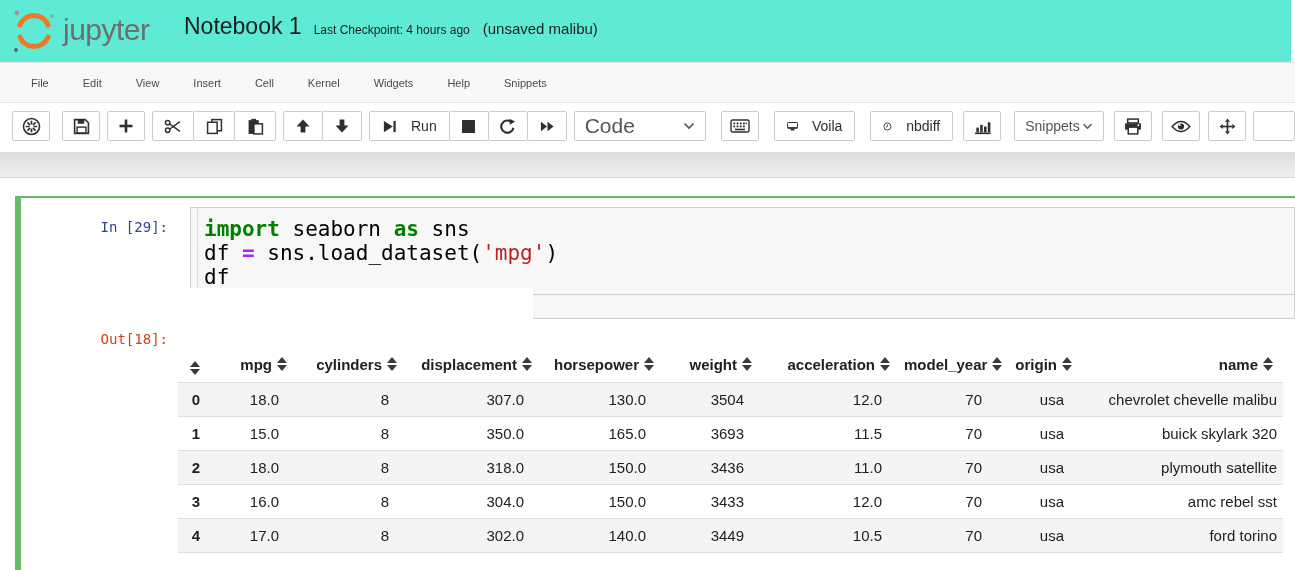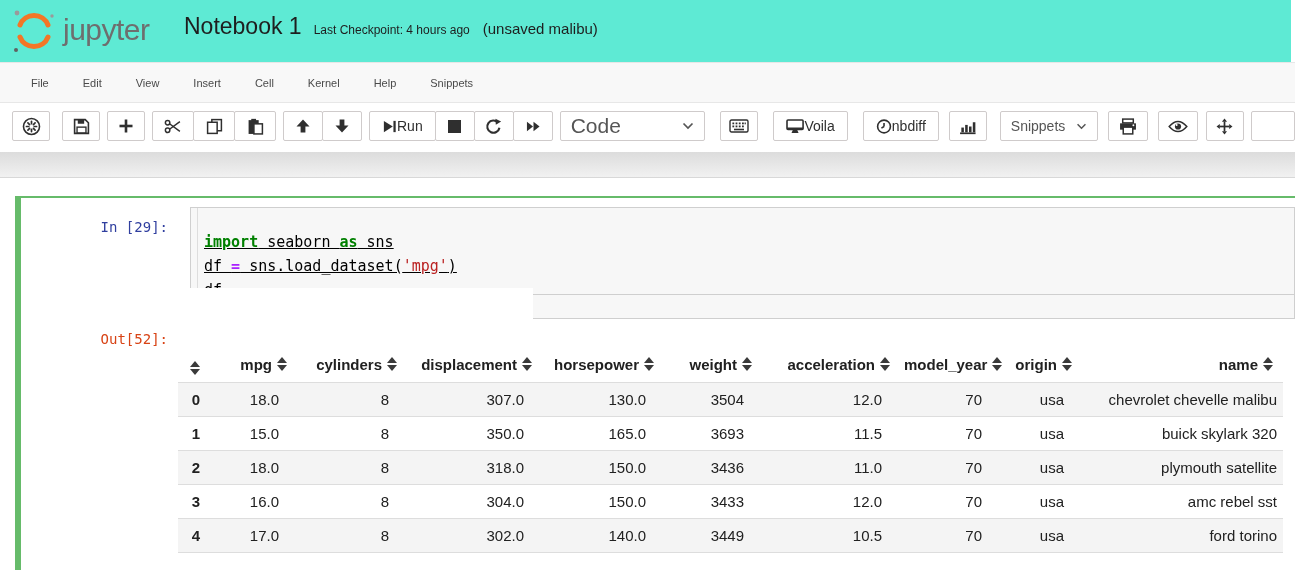--- a/index.html
+++ b/index.html
@@ -25,21 +25,21 @@
   .menu-item {
     display:flex; align-items:center; padding:0 17px; font-size:11px; color:#4a4a4a; cursor:pointer;
   }
   
   #toolbar {
     position:absolute; left:0; top:103px; right:0; height:46px; background:#fff;
     display:flex; align-items:center; padding-left:12px; white-space:nowrap;
   }
   .tbtn {
     height:30px; min-width:38px; padding:0 8px;
-    display:inline-flex; align-items:center; justify-content:center; gap:0;
+    display:inline-flex; align-items:center; justify-content:center; gap:14px;
     background:#fff; border:1px solid #cfcbcb; border-radius:2px;
     color:#2f2f2f; font-size:14px; font-family:"Liberation Sans",sans-serif; cursor:pointer;
   }
   .tgroup { display:inline-flex; }
   .tgroup .tbtn + .tbtn { margin-left:-1px; }
   .tselect {
     height:30px; display:inline-flex; align-items:center; justify-content:space-between;
     border:1px solid #cfcbcb; border-radius:2px; background:#fff;
     color:#555; font-size:21px; padding:0 10px; cursor:pointer;
   }
@@ -58,22 +58,22 @@
     position:absolute; left:0; top:219px; width:168px; text-align:right;
     font-family:"DejaVu Sans Mono",monospace; font-size:14px; color:var(--prompt-in,#303F9F);
   }
   #editor {
     position:absolute; left:190px; right:0; top:207px; height:112px;
     background:#f7f7f7; border:1px solid #cfcfcf; z-index:1;
   }
   #gutter-line { position:absolute; left:6px; top:0; bottom:0; width:1px; background:#ddd; }
   #editor-divider { position:absolute; left:332px; right:0; top:86px; height:1px; background:#cfcfcf; }
   #code-area {
-    position:absolute; left:13px; top:22px; right:8px;
-    font-family:"DejaVu Sans Mono",monospace; font-size:15px; line-height:24px; color:#000;text-decoration:underline;
+    position:absolute; left:13px; top:9px; right:8px;
+    font-family:"DejaVu Sans Mono",monospace; font-size:21px; line-height:24px; color:#000;
   }
   .tok-kw { color:var(--tok-kw,#008000); font-weight:bold; }
   .tok-op { color:var(--tok-op,#AA22FF); font-weight:bold; }
   .tok-str { color:var(--tok-str,#BA2121); }
   .tok-pl { color:#000; }
   #white-overlay { position:absolute; left:187px; top:288px; width:346px; height:58px; background:#fff; z-index:5; }
   #out-prompt {
     position:absolute; left:0; top:331px; width:168px; text-align:right;
     font-family:"DejaVu Sans Mono",monospace; font-size:14px; color:var(--prompt-out,#D84315); z-index:6;
   }
@@ -114,20 +114,21 @@
     </div>
   </div>
 
   <div id="menubar">
       <div class="menu-item">File</div>
       <div class="menu-item">Edit</div>
       <div class="menu-item">View</div>
       <div class="menu-item">Insert</div>
       <div class="menu-item">Cell</div>
       <div class="menu-item">Kernel</div>
+      <div class="menu-item">Widgets</div>
       <div class="menu-item">Help</div>
       <div class="menu-item">Snippets</div>
     </div>
 
   <div id="toolbar">
     <button class="tbtn">
       <svg class="icon" width="19" height="19" viewBox="0 0 18 18">
           <circle cx="9" cy="9" r="7.6" fill="none" stroke="#2f2f2f" stroke-width="1.5"></circle>
           <g stroke="#2f2f2f" stroke-width="1.6" stroke-linecap="round">
             <line x1="9" y1="4.2" x2="9" y2="6.4"></line>
@@ -311,21 +312,21 @@
     <div id="editor-divider"></div>
     <div id="code-area">
         <div><span class="tok-kw">import</span><span class="tok-pl"> seaborn </span><span class="tok-kw">as</span><span class="tok-pl"> sns</span></div>
         <div><span class="tok-pl">df </span><span class="tok-op">=</span><span class="tok-pl"> sns.load_dataset(</span><span class="tok-str">'mpg'</span><span class="tok-pl">)</span></div>
         <div><span class="tok-pl">df</span></div>
       </div>
   </div>
 
   <div id="white-overlay"></div>
 
-  <div id="out-prompt">Out[52]:</div>
+  <div id="out-prompt">Out[18]:</div>
 
   <div id="table-wrap">
     <table class="df">
       <thead>
           <tr id="df-head-row">
             <th class="col-idx" style="width: 34px;"><span class="hflex">
                 <span class="sort-icon">
                   <span class="up"></span>
                   <span class="dn"></span>
                 </span>

